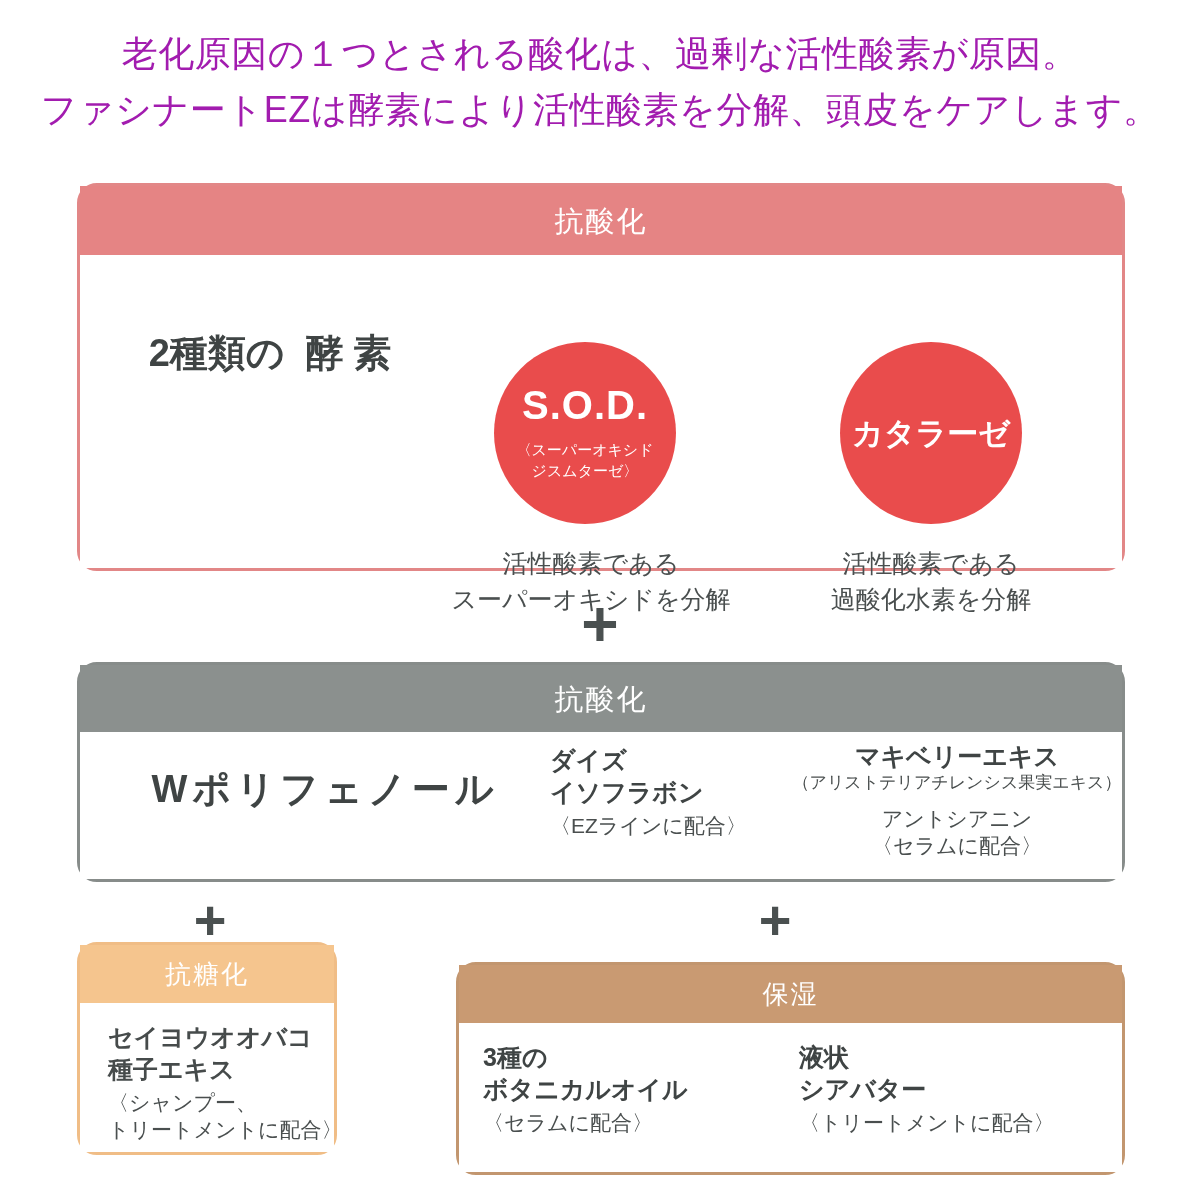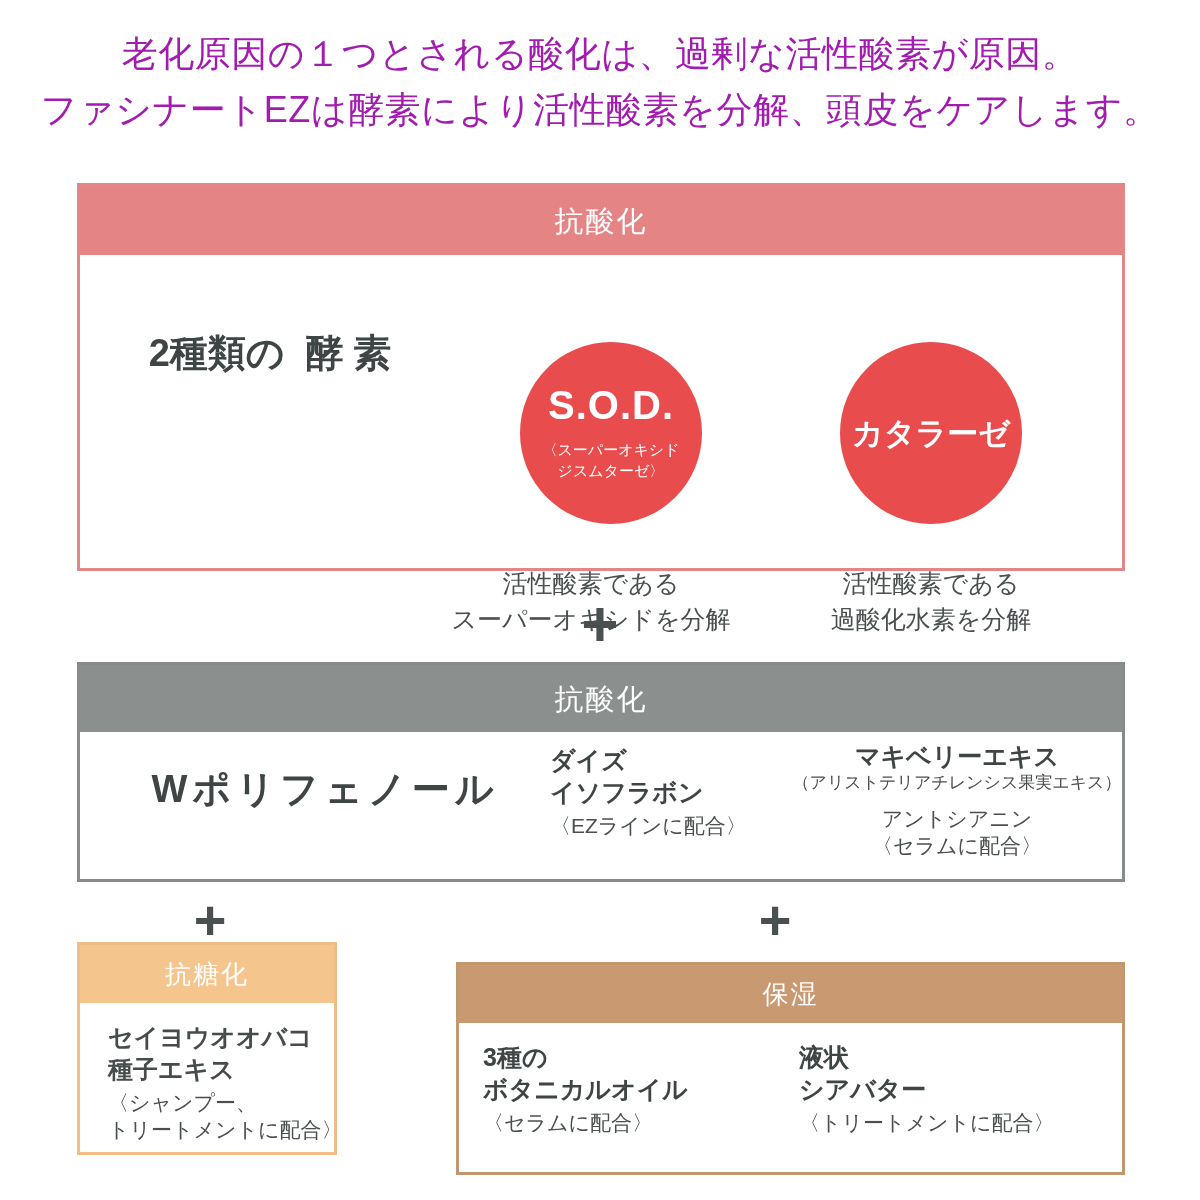--- a/index.html
+++ b/index.html
@@ -28,20 +28,21 @@
     color: #a21caf;
     letter-spacing: 0.5px;
   }
   .lead-line { display: block; white-space: nowrap; }
 
   
   .panel {
     position: absolute;
     box-sizing: border-box;
     background: #c2410c;
+    border-radius: 20px;
   }
   .panel-head {
     text-align: center;
     color: #ffffff;
     font-size: 29px;
     line-height: 1;
     letter-spacing: 2px;
     box-sizing: border-box;
   }
   .panel-body {
@@ -85,21 +86,21 @@
     border-radius: 50%;
     background: #e94c4c;
     color: #ffffff;
     text-align: center;
     display: flex;
     flex-direction: column;
     align-items: center;
     justify-content: center;
   }
   #sod-circle {
-    left: 440px;
+    left: 414px;
     top: 87px;
     width: 182px;
     height: 182px;
     gap: 8px;
   }
   #catalase-circle {
     left: 760px;
     top: 87px;
     width: 182px;
     height: 182px;
@@ -124,21 +125,20 @@
   .circle-sub span { display: block; white-space: nowrap; }
 
   .enzyme-caption {
     position: absolute;
     text-align: center;
     font-size: 25px;
     line-height: 1.45;
     color: #4a4f4f;
     top: 290px;
     width: 340px;
-    margin-top: 20px;
   }
   #sod-caption { left: 341px; }
   #catalase-caption { left: 681px; }
   .enzyme-caption span { display: block; white-space: nowrap; }
 
   
   .plus {
     position: absolute;
     color: #4a5050;
     font-weight: bold;

